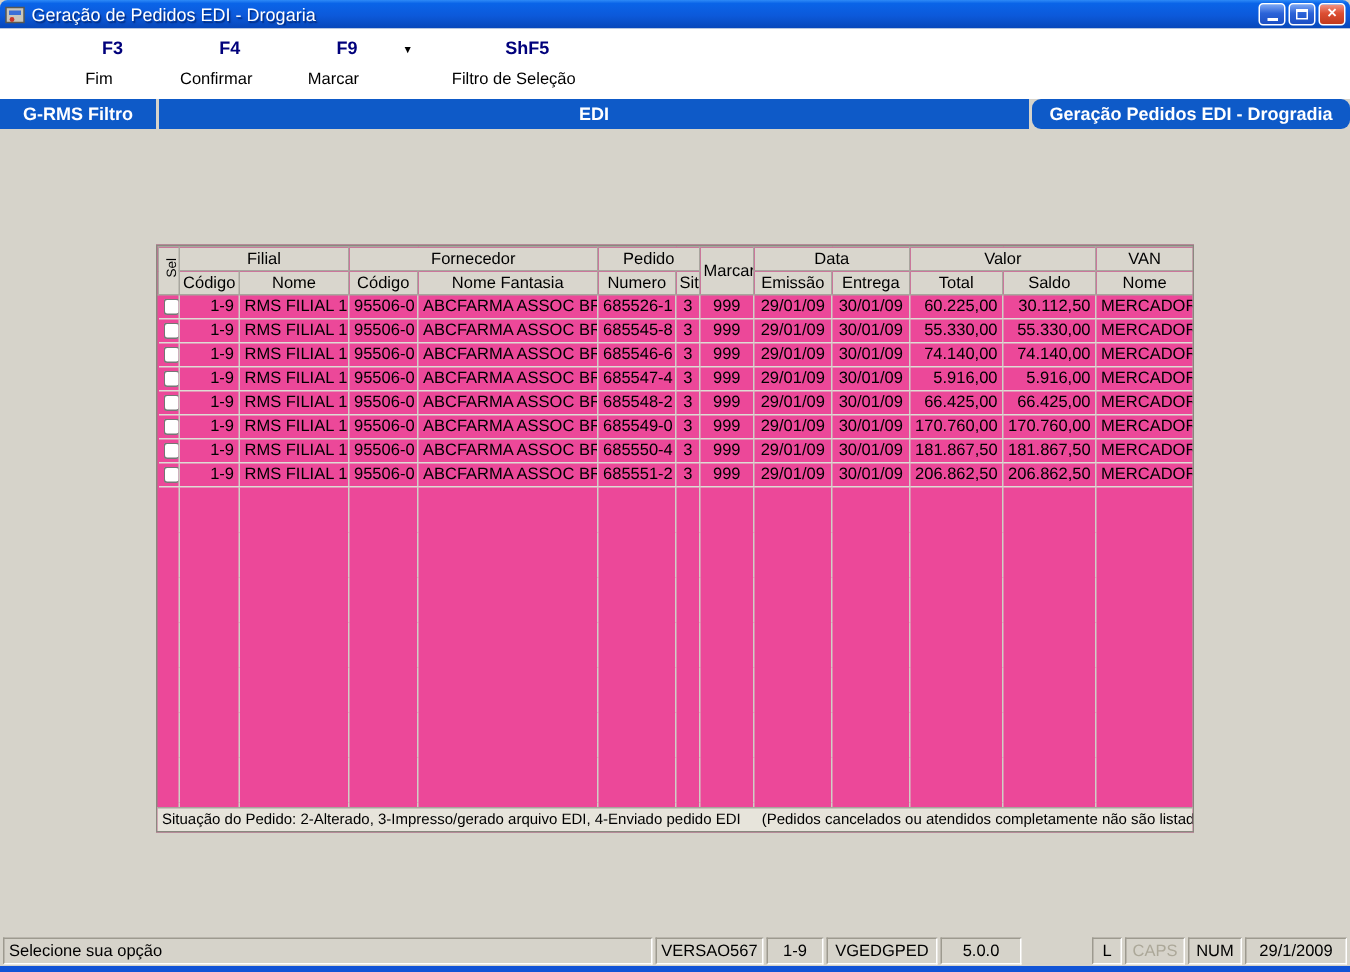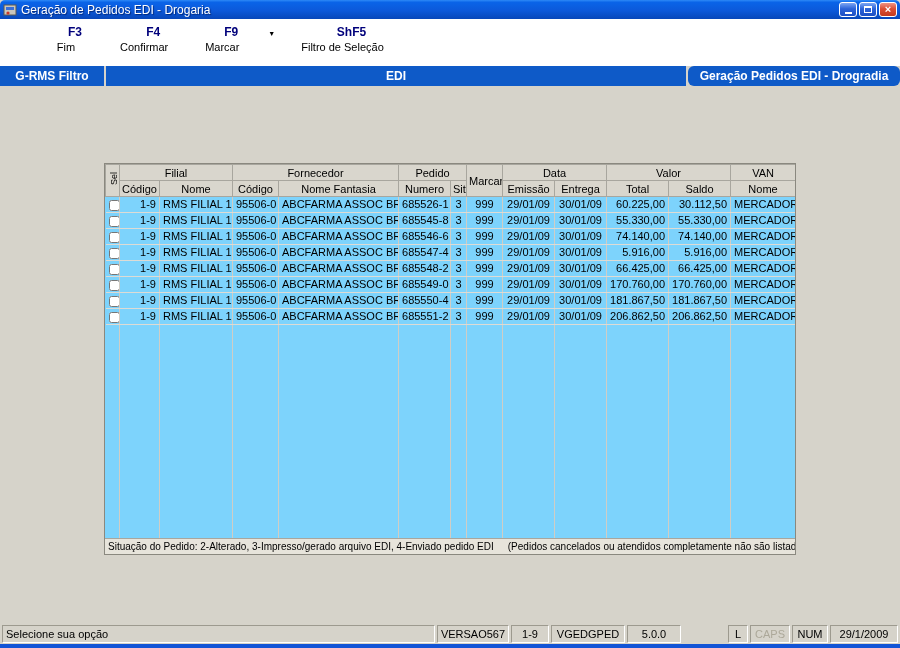--- a/index.html
+++ b/index.html
@@ -36,21 +36,21 @@
   
   .toolbar {
     position: absolute; top: 19px; left: 0; right: 0; height: 47px;
     background: #FFFFFF; display: flex; align-items: flex-start; padding: 5px 0 0 16px;
   }
   .tb-item {
     display: flex; flex-direction: column; align-items: center;
     margin-left: 22px; min-width: 56px; cursor: pointer; padding: 1px 4px;
   }
   .tb-key { color: #00007B; font-size: 12px; font-weight: bold; line-height: 15px; padding-left: 18px; }
-  .tb-label { color: #000; font-size: 11px; line-height: 15px; margin-top: 0; white-space: nowrap; }
+  .tb-label { color: #000; font-size: 11px; line-height: 15px; margin-top: 6px; white-space: nowrap; }
   .tb-arrow {
     font-size: 7px; color: #000; margin-left: 18px; margin-top: 6px; cursor: pointer;
     line-height: 8px;
   }
 
   
   .headerbar {
     position: absolute; top: 66px; left: 0; right: 0; height: 20px;
     display: flex; gap: 2px; background: #D6D3CA;
   }
@@ -59,21 +59,21 @@
     display: flex; align-items: center; justify-content: center; white-space: nowrap;
   }
   .hb-left { width: 104px; }
   .hb-center { flex: 1; }
   .hb-right { width: 212px; border-radius: 6px; }
 
   
   .main { position: absolute; top: 86px; left: 0; right: 0; height: 538px; }
   .panel {
     position: absolute; left: 104px; top: 77px; width: 692px; height: 392px;
-    background: #7dd3fc; border: 1px solid #8A887F;
+    background: #ec4899; border: 1px solid #8A887F;
   }
   .grid-wrap { position: absolute; top: 0; left: 0; right: 0; bottom: 16px; overflow: hidden; }
   table.grid { width: 100%; border-collapse: collapse; table-layout: fixed; }
   table.grid th {
     background: #D9D6CD; border: 1px solid #A8A69E;
     font-size: 11px; font-weight: normal; color: #000;
     height: 16px; line-height: 14px; padding: 0 2px; text-align: center;
     white-space: nowrap; overflow: hidden;
   }
   table.grid td {

